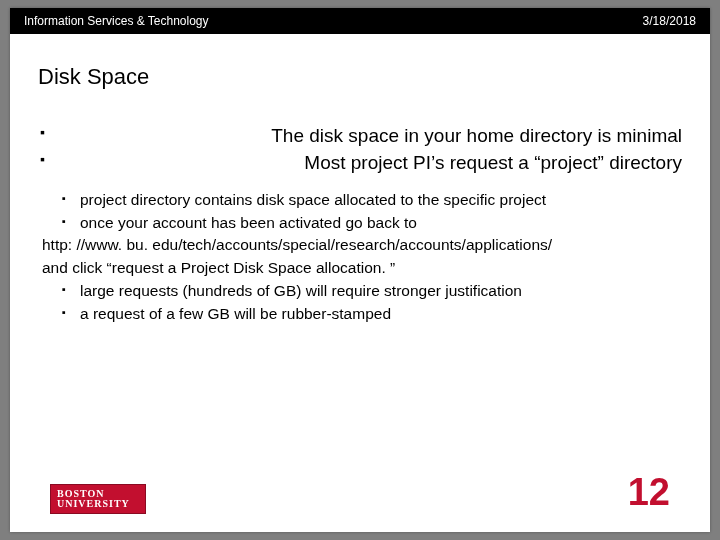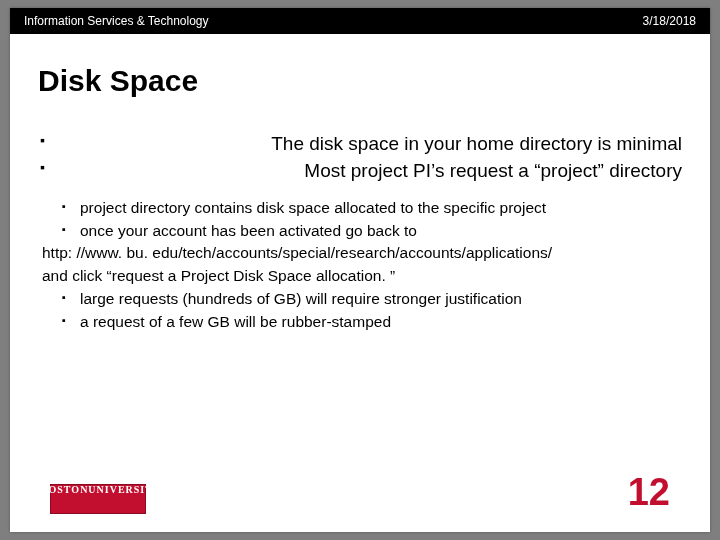--- a/index.html
+++ b/index.html
@@ -22,22 +22,22 @@
     height: 26px;
     background: #000000;
     color: #ffffff;
     display: flex;
     justify-content: space-between;
     align-items: center;
     padding: 0 14px;
     font-size: 12px;
   }
   .title {
-    font-size: 30px;
-    font-weight: 700;
+    font-size: 22px;
+    font-weight: 400;
     color: #000000;
     padding: 30px 28px 6px 28px;
   }
   .content {
     padding: 28px 28px 0 28px;
     color: #000000;
   }
   ul.main {
     list-style: none;
     font-size: 19px;
@@ -97,21 +97,21 @@
     width: 96px;
     height: 30px;
     background: #c20f2f;
     color: #ffffff;
     font-family: "Times New Roman", serif;
     font-weight: bold;
     font-size: 10px;
     letter-spacing: 1px;
     line-height: 1.05;
     display: flex;
-    flex-direction: row;
+    flex-direction: column;
     justify-content: center;
     padding-left: 6px;
     border: 1px solid #8a0a22;
   }
   .pagenum {
     font-size: 38px;
     font-weight: bold;
     color: #c20f2f;
   }
 </style>

